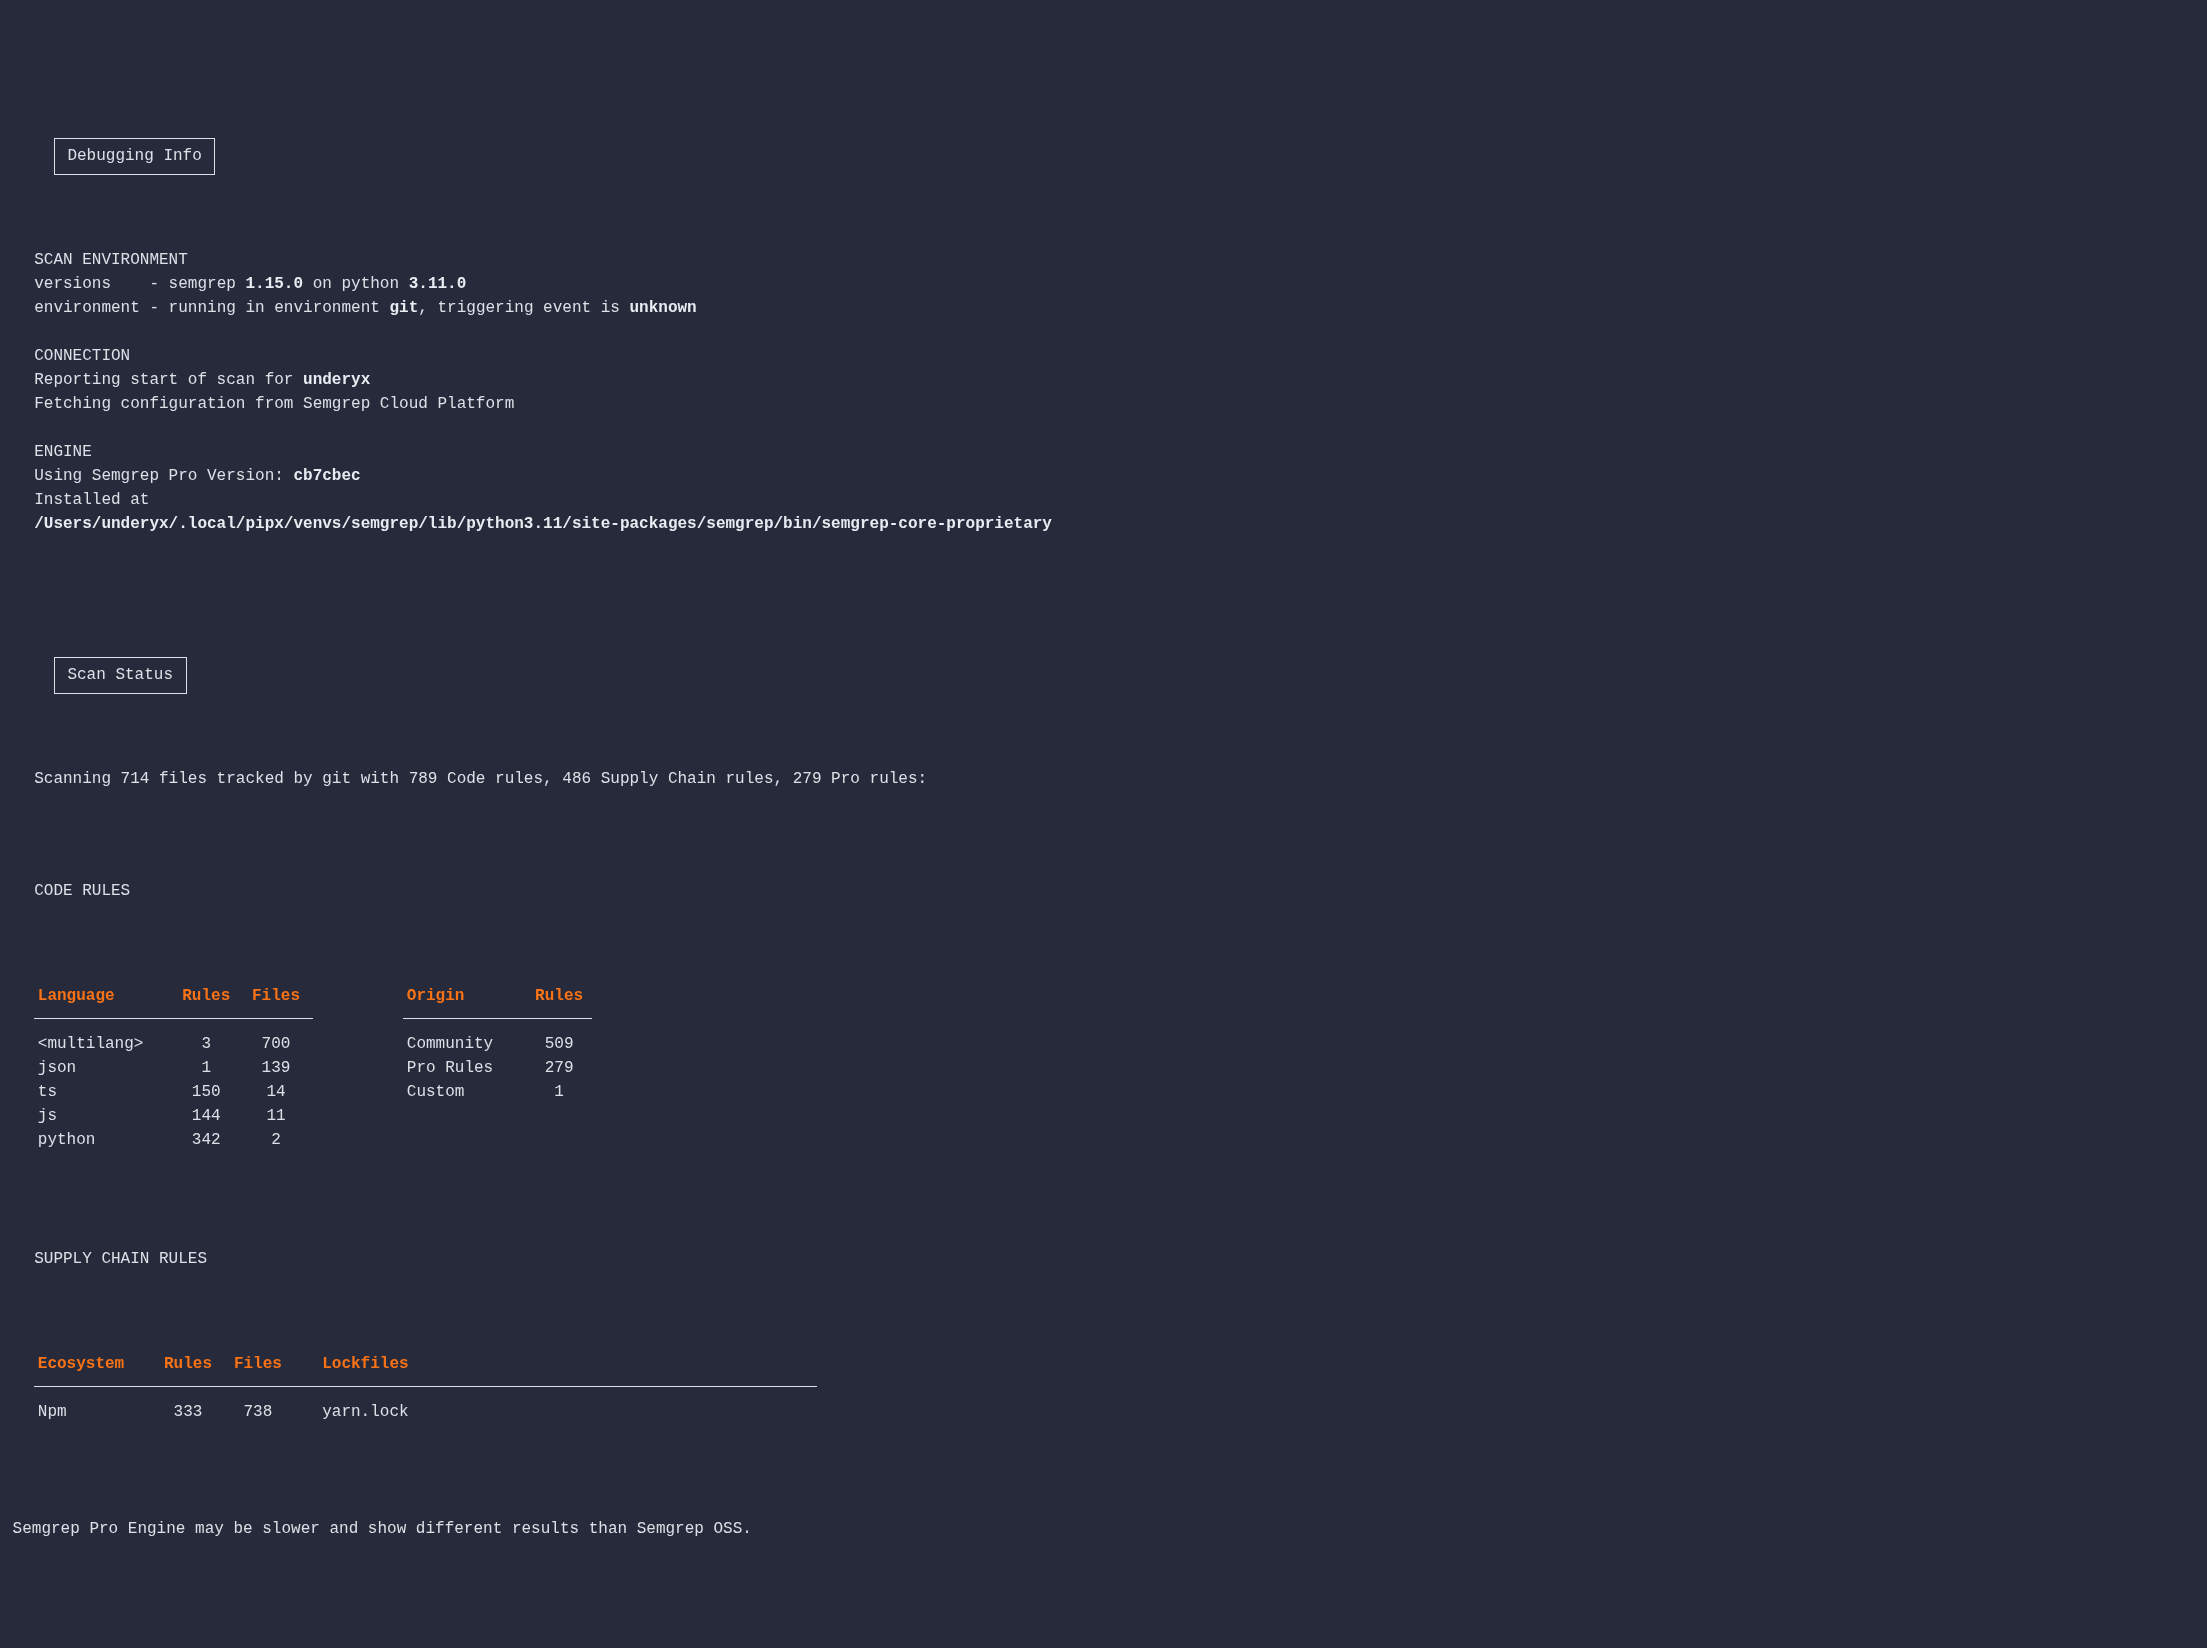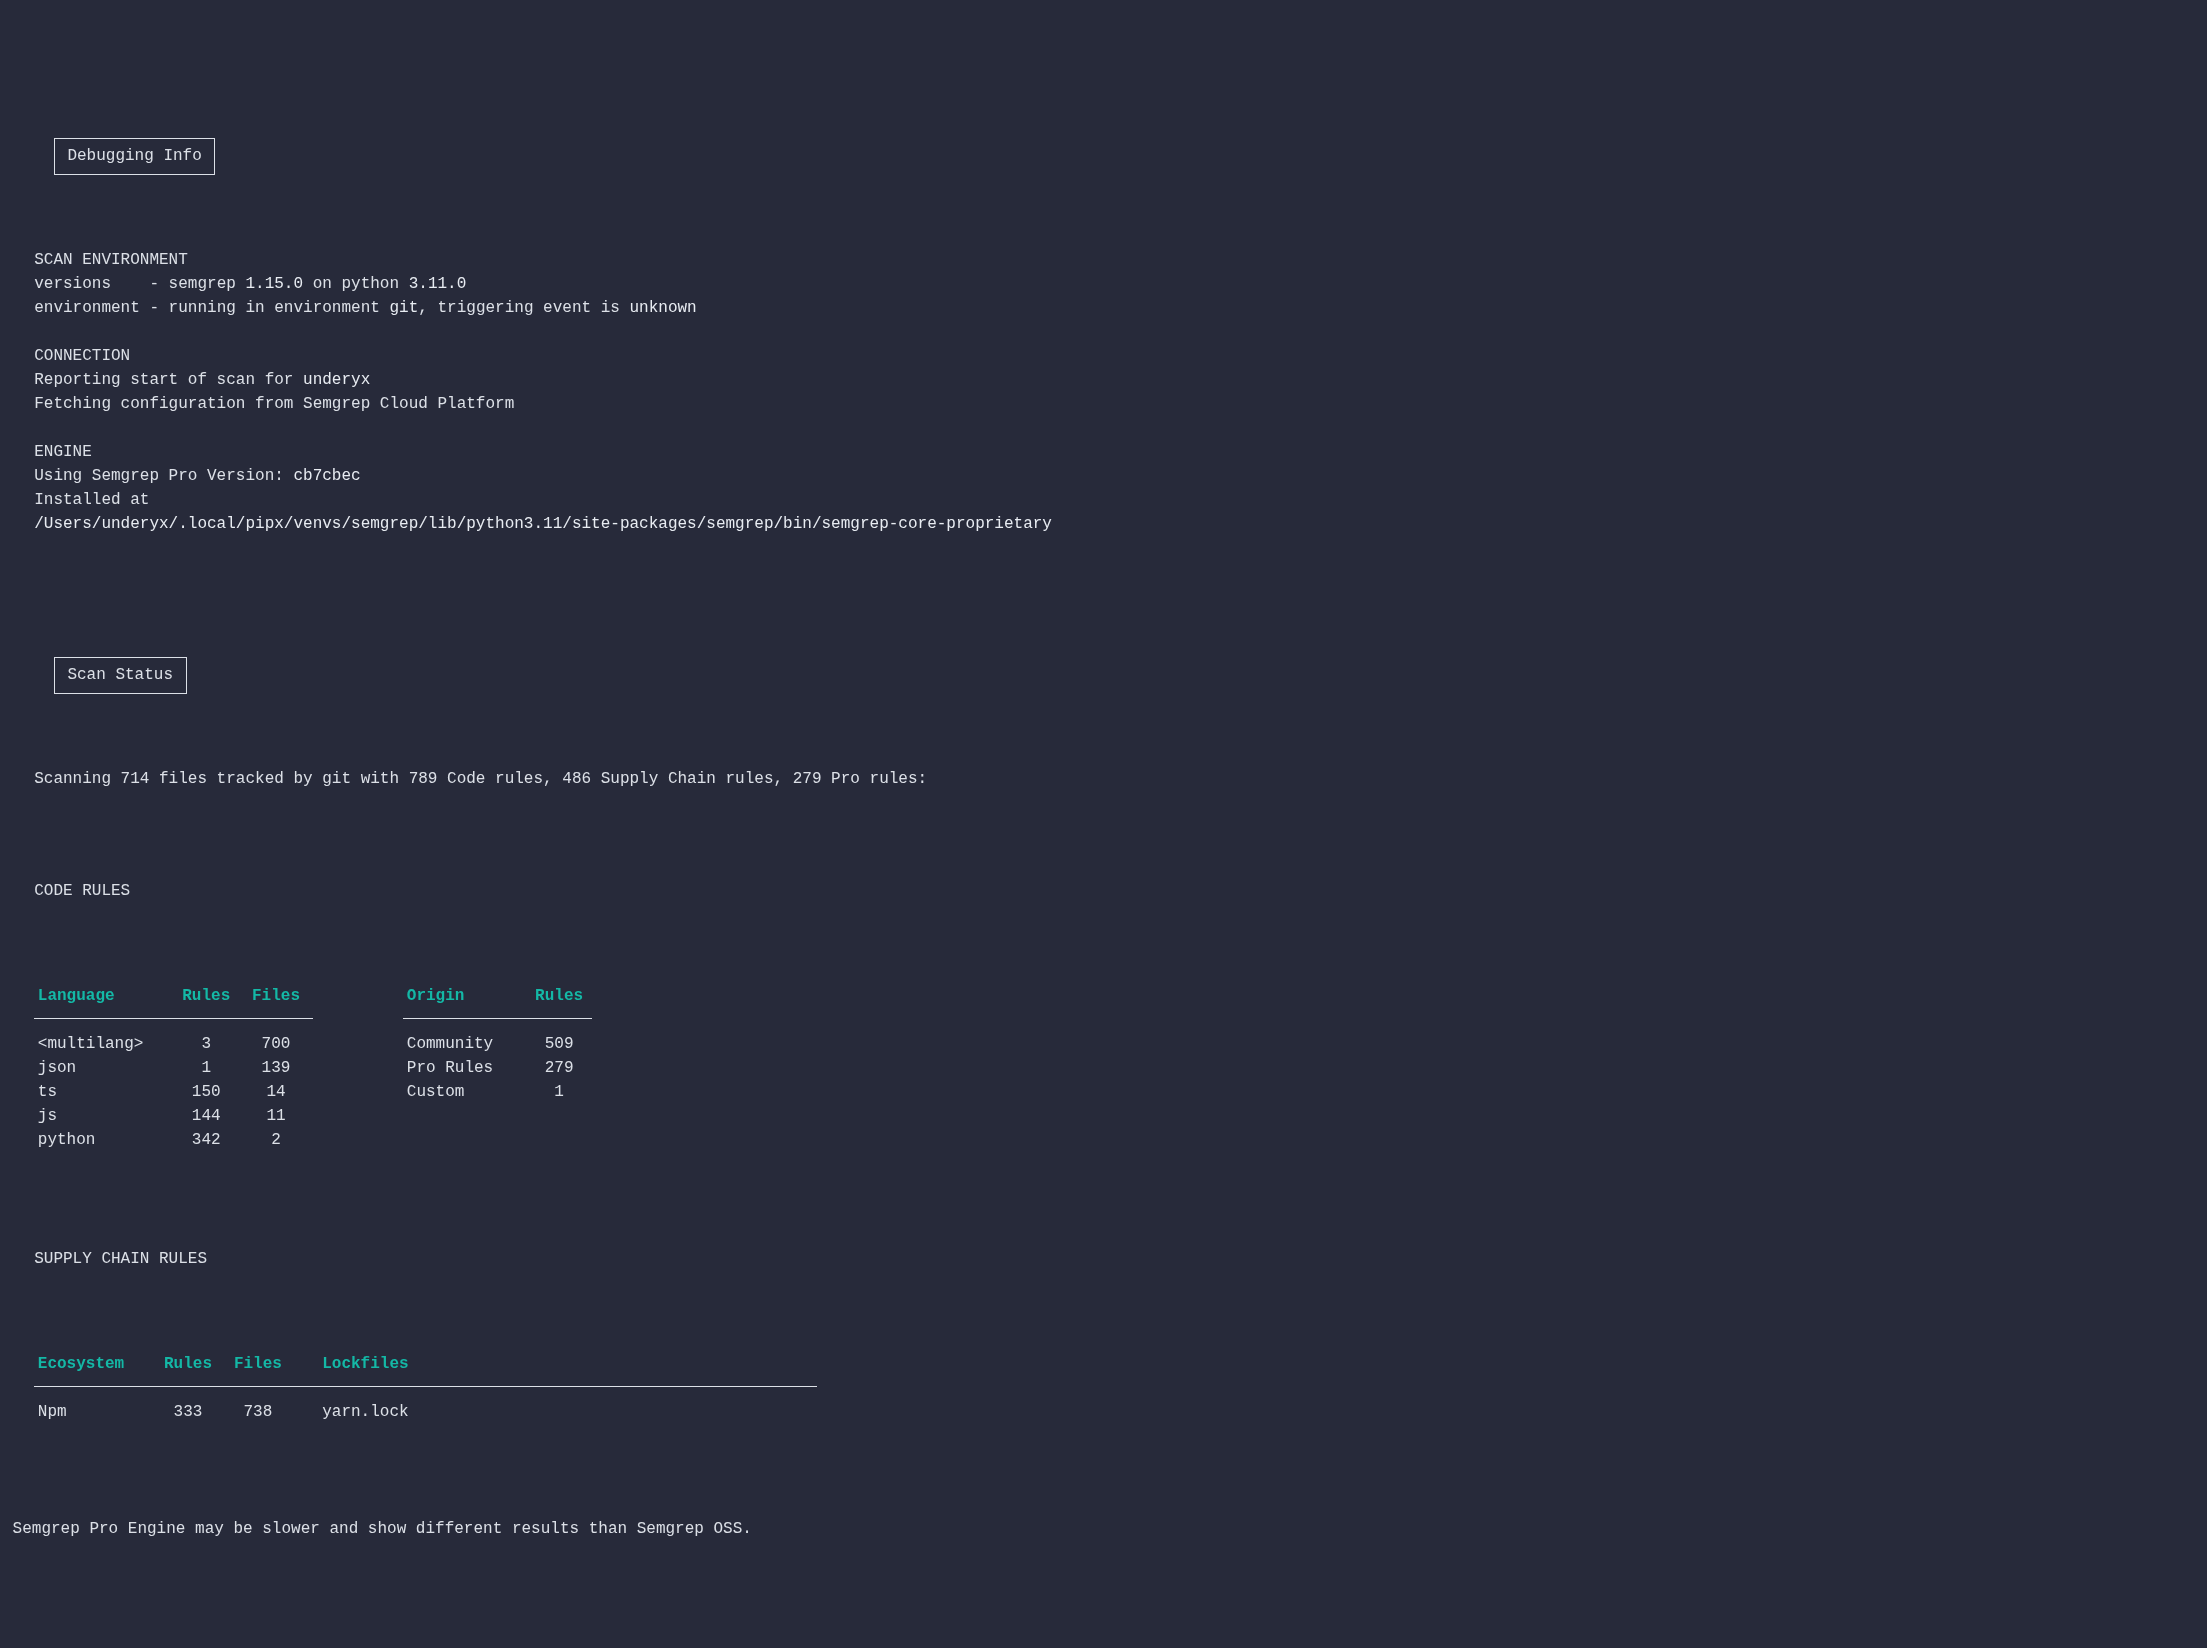--- a/index.html
+++ b/index.html
@@ -25,26 +25,26 @@
       margin-left: 22px;
     }
     .content-block {
       margin-left: 21.6px;
       margin-bottom: 25px;
     }
     .section-heading {
       text-underline-offset: 2.7px;
     }
     .bold {
-      font-weight: normal;
+      font-weight: bold;
       color: #e8ecf2;
     }
     .table-header {
       font-weight: bold;
-      color: #14b8a6;
+      color: #f97316;
     }
     .hr-line {
       border-bottom: 1.8px solid #dce0e7;
       display: inline-block;
       height: 0.9px;
     }
     .progress-bar-container {
       margin-top: 5.4px;
       height: 2.7px;
       width: 100%;

